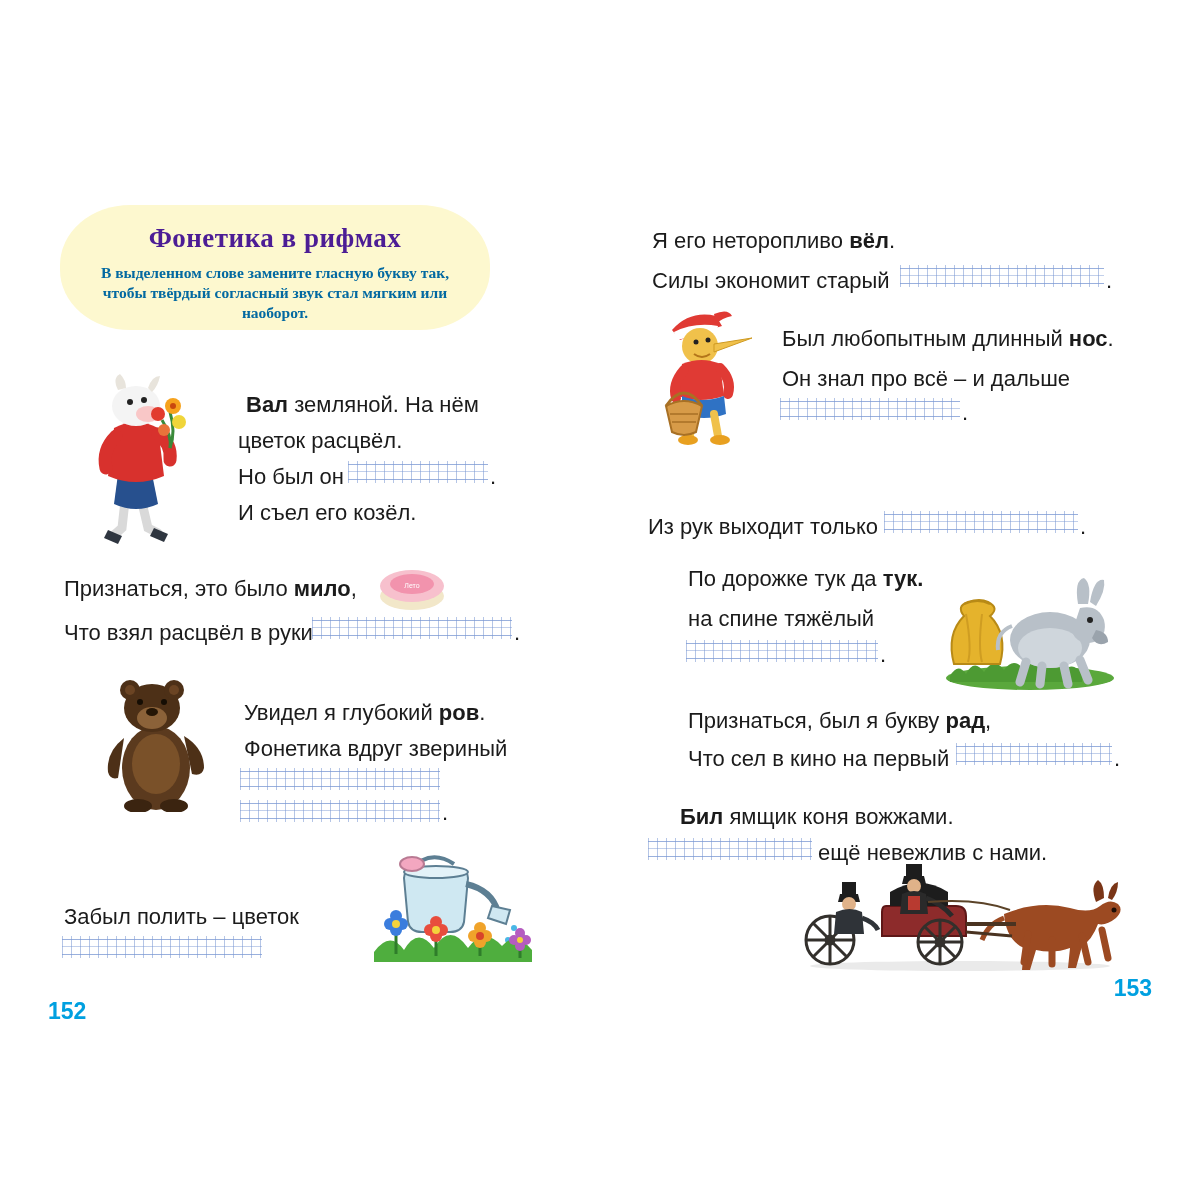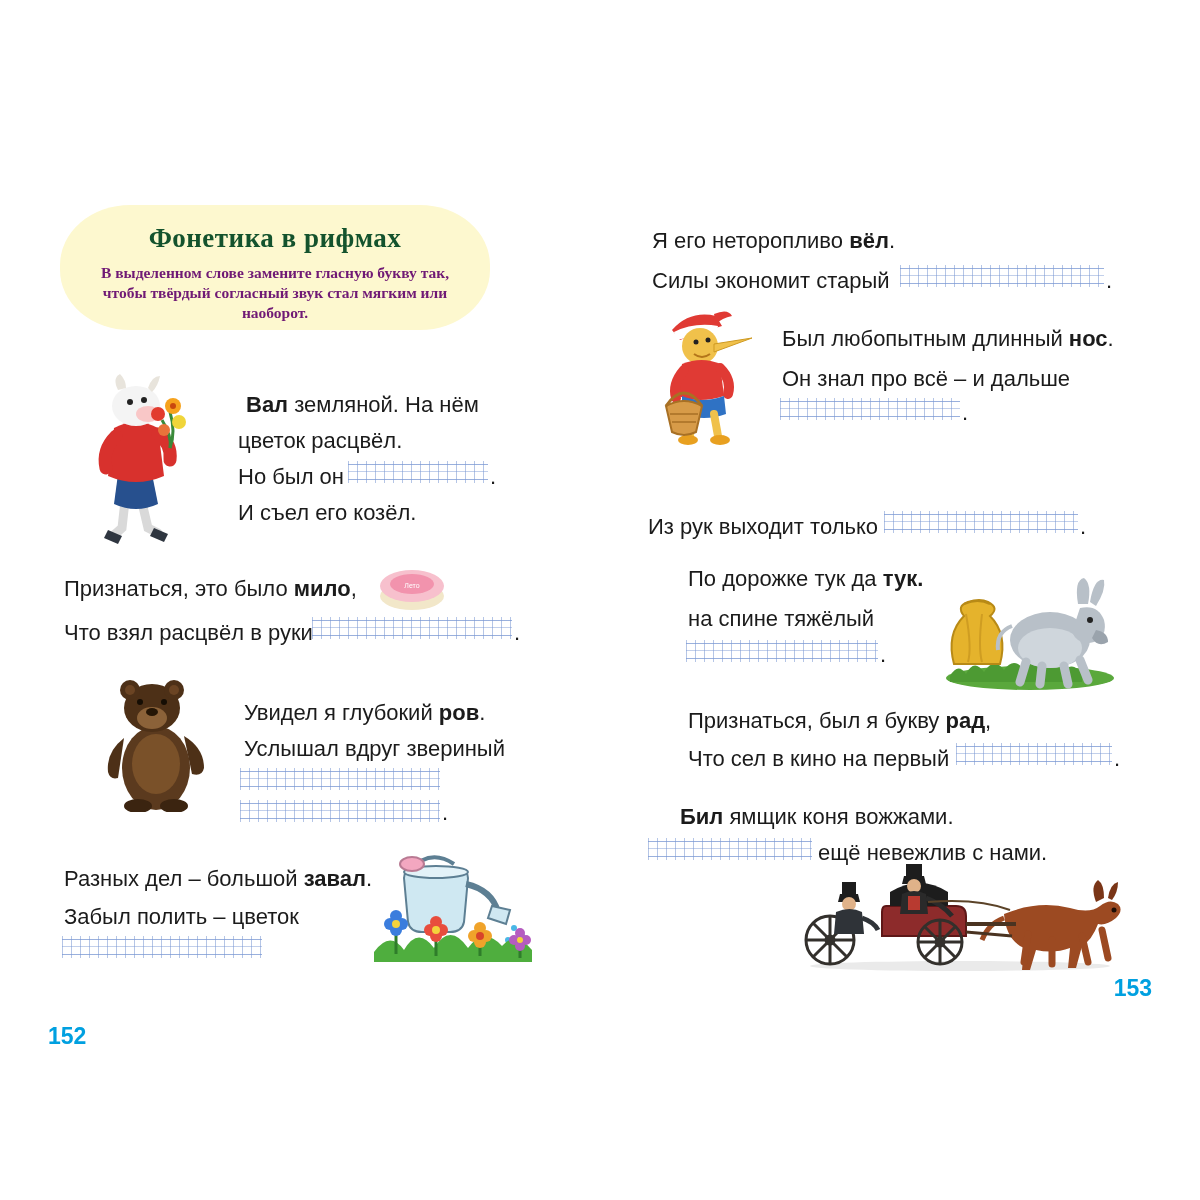--- a/index.html
+++ b/index.html
@@ -27,33 +27,33 @@
     border-radius: 70px / 60px;
   }
   .banner-title {
     position: absolute;
     left: 0; right: 0;
     top: 18px;
     text-align: center;
     font-family: "Liberation Serif", serif;
     font-weight: bold;
     font-size: 27px;
-    color: #14532d;
+    color: #4c1d95;
     letter-spacing: 0.5px;
   }
   .banner-sub {
     position: absolute;
     left: 22px; right: 22px;
     top: 58px;
     text-align: center;
     font-family: "Liberation Serif", serif;
     font-weight: bold;
     font-size: 15.5px;
     line-height: 20px;
-    color: #701a75;
+    color: #0369a1;
   }
 
   
   .line {
     position: absolute;
     font-size: 22px;
     color: #1b1b1b;
     white-space: nowrap;
     font-family: "Liberation Sans", sans-serif;
   }
@@ -80,21 +80,21 @@
   }
 
   
   .folio {
     position: absolute;
     font-family: "Liberation Sans", sans-serif;
     font-weight: bold;
     font-size: 23px;
     color: #00a0e0;
   }
-  .folio-left  { left: 48px;  top: 1023px; }
+  .folio-left  { left: 48px;  top: 998px; }
   .folio-right { right: 48px; top: 975px; }
 
   .art { position: absolute; }
 </style>
 </head>
 <body>
 
 <div class="page">
 
   <div class="banner">
@@ -171,21 +171,21 @@
     <circle cx="78" cy="30" r="3" fill="#150d04"></circle>
     <path d="M38 66 q-18 14 -16 34 q2 8 10 6" fill="#4d3017"></path>
     <path d="M98 64 q20 12 20 32 q-2 9 -12 6" fill="#4d3017"></path>
     <ellipse cx="52" cy="134" rx="14" ry="7" fill="#3b2410"></ellipse>
     <ellipse cx="88" cy="134" rx="14" ry="7" fill="#3b2410"></ellipse>
   </svg>
 
   <div class="line" style="left:244px; top:700px;">
     <span>Увидел я глубокий </span><b>ров</b><span>.</span>
   </div>
-  <div class="line" style="left:244px; top:736px;">Услышал вдруг звериный</div>
+  <div class="line" style="left:244px; top:736px;">Фонетика вдруг звериный</div>
   <div class="rule" style="left:240px; top:768px; width:200px;"></div>
   <div class="rule" style="left:240px; top:800px; width:200px;"></div>
   <div class="line" style="left:442px; top:800px;">.</div>
 
   <svg class="art" style="left:374px; top:832px;" width="170" height="130" viewBox="0 0 170 130">
 
     <path d="M30 46 q0 -8 10 -8 l44 0 q10 0 10 8 l-4 44 q-2 10 -14 10 l-28 0 q-12 0 -14 -10 Z" fill="#cfe8f2" stroke="#5d7f93" stroke-width="2"></path>
     <path d="M36 38 q20 -22 44 -6" stroke="#5d7f93" stroke-width="4" fill="none"></path>
     <ellipse cx="62" cy="40" rx="32" ry="6" fill="#e3f2f8" stroke="#5d7f93" stroke-width="2"></ellipse>
 
@@ -238,23 +238,20 @@
       <g fill="#b55cc0">
           <circle cx="140" cy="108" r="5"></circle>
           <circle cx="152" cy="108" r="5"></circle>
           <circle cx="146" cy="101" r="5"></circle>
           <circle cx="146" cy="114" r="5"></circle>
         </g>
       <circle cx="146" cy="108" r="3" fill="#f4d23c"></circle>
     </g>
   </svg>
 
-  <div class="line" style="left:64px; top:866px;">
-    <span>Разных дел – большой </span><b>завал</b><span>.</span>
-  </div>
   <div class="line" style="left:64px; top:904px;">Забыл полить – цветок</div>
   <div class="rule" style="left:62px; top:936px; width:200px;"></div>
 
   <div class="folio folio-left">152</div>
 
   <div class="line" style="left:652px; top:228px;">
     <span>Я его неторопливо </span><b>вёл</b><span>.</span>
   </div>
   <div class="line" style="left:652px; top:268px;">Силы экономит старый</div>
   <div class="rule" style="left:900px; top:265px; width:204px;"></div>

